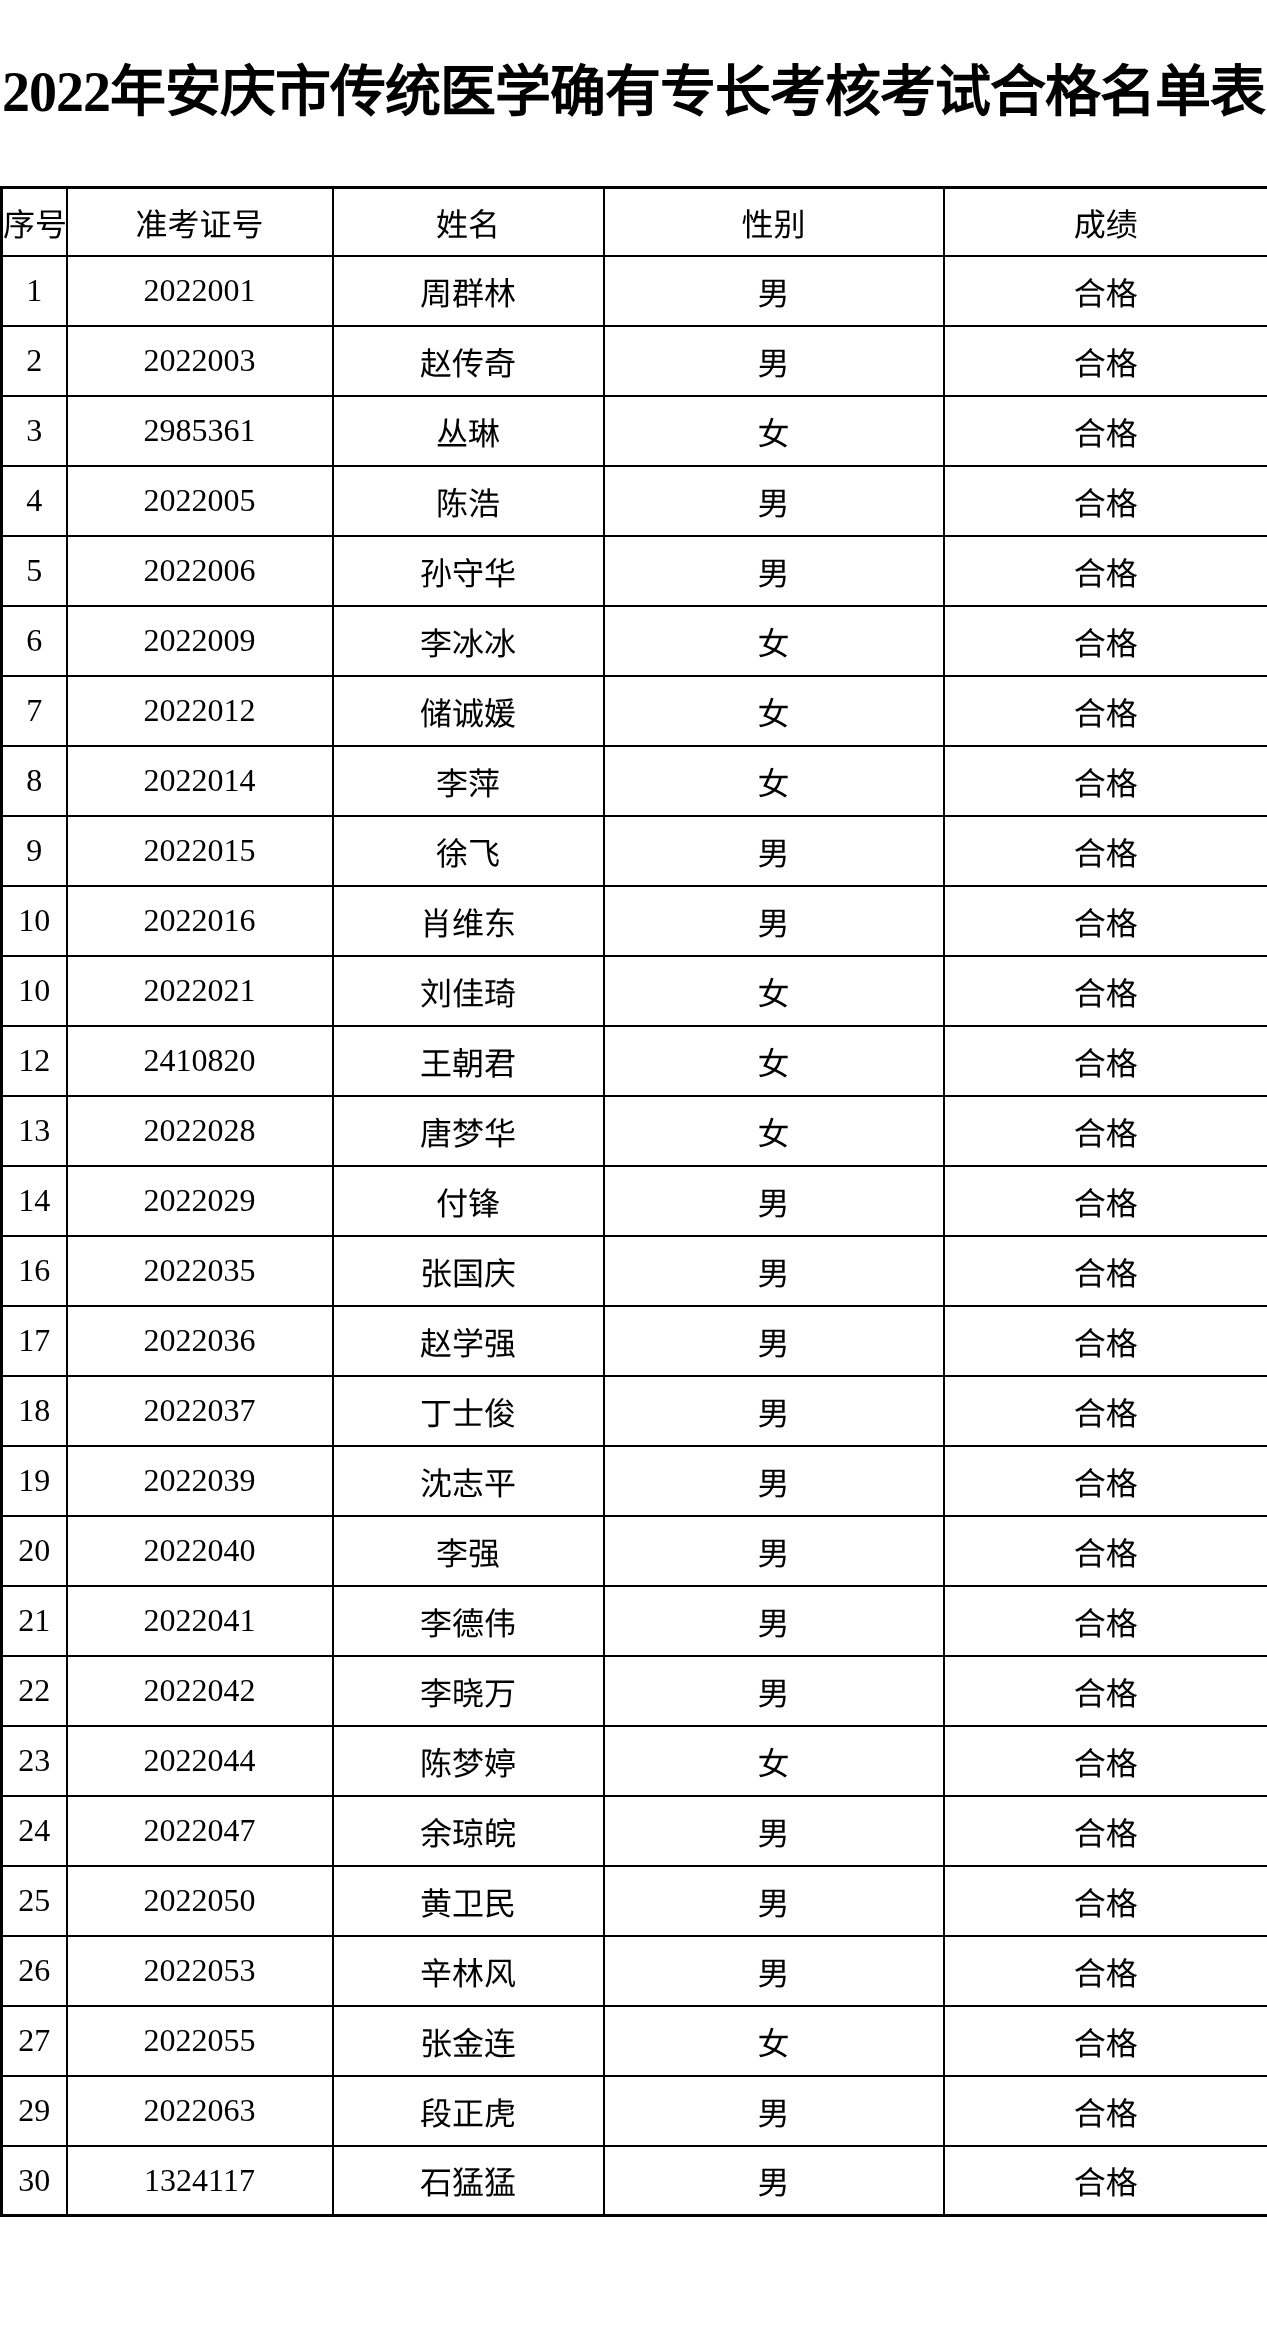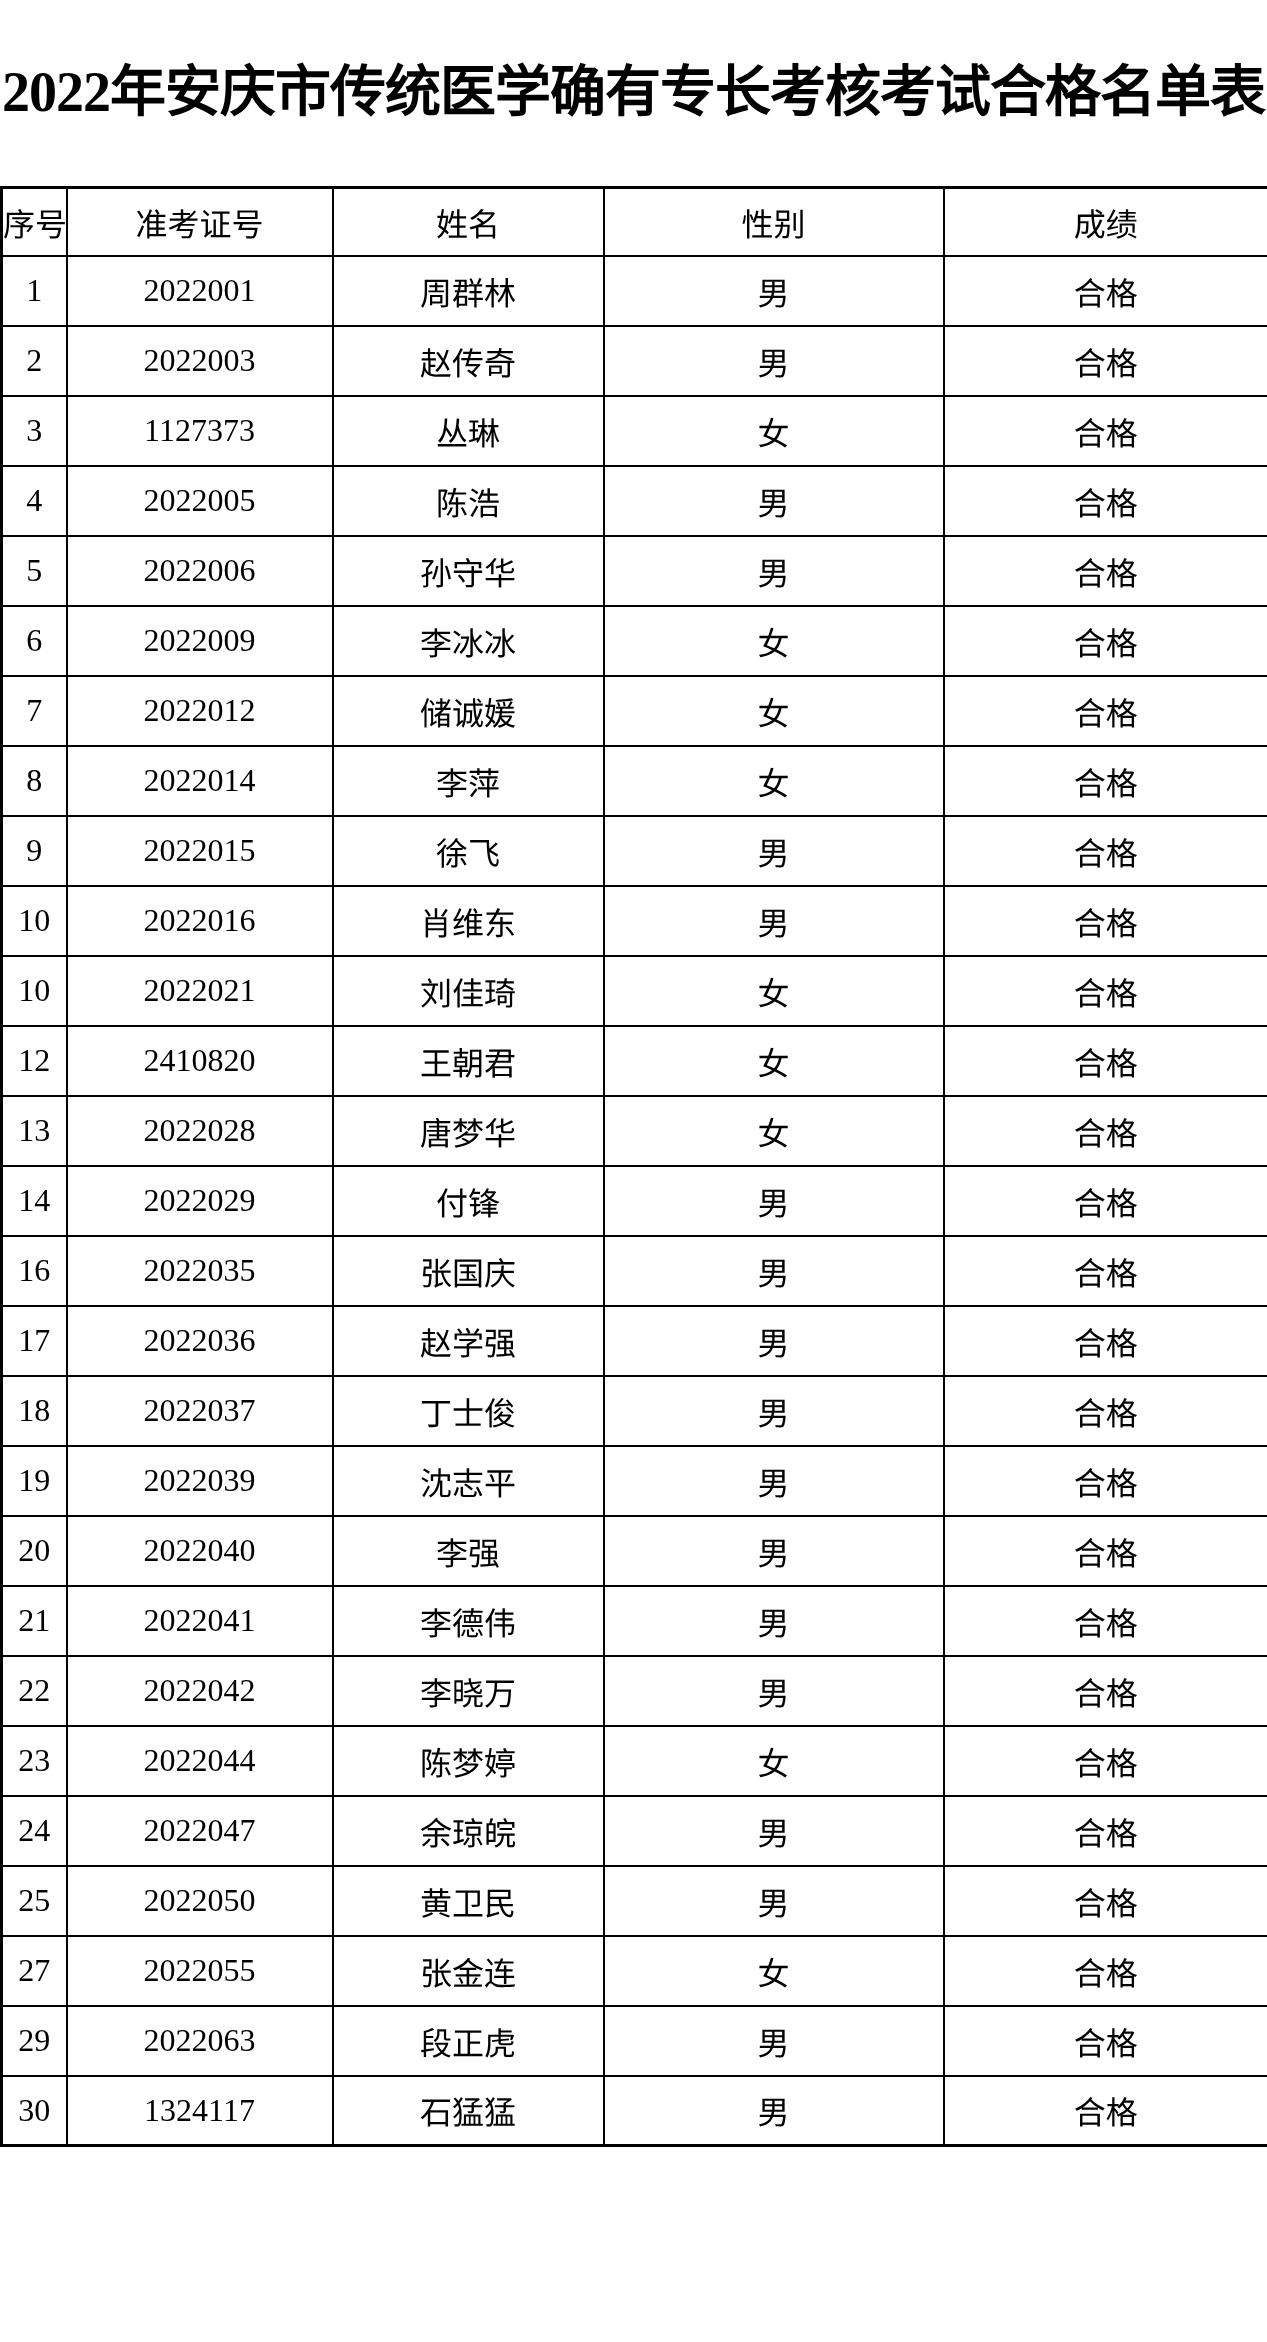--- a/index.html
+++ b/index.html
@@ -95,21 +95,21 @@
         </tr>
         <tr>
           <td>2</td>
           <td>2022003</td>
           <td>赵传奇</td>
           <td>男</td>
           <td>合格</td>
         </tr>
         <tr>
           <td>3</td>
-          <td>1127373</td>
+          <td>2985361</td>
           <td>丛琳</td>
           <td>女</td>
           <td>合格</td>
         </tr>
         <tr>
           <td>4</td>
           <td>2022005</td>
           <td>陈浩</td>
           <td>男</td>
           <td>合格</td>
@@ -248,20 +248,27 @@
           <td>合格</td>
         </tr>
         <tr>
           <td>25</td>
           <td>2022050</td>
           <td>黄卫民</td>
           <td>男</td>
           <td>合格</td>
         </tr>
         <tr>
+          <td>26</td>
+          <td>2022053</td>
+          <td>辛林风</td>
+          <td>男</td>
+          <td>合格</td>
+        </tr>
+        <tr>
           <td>27</td>
           <td>2022055</td>
           <td>张金连</td>
           <td>女</td>
           <td>合格</td>
         </tr>
         <tr>
           <td>29</td>
           <td>2022063</td>
           <td>段正虎</td>

